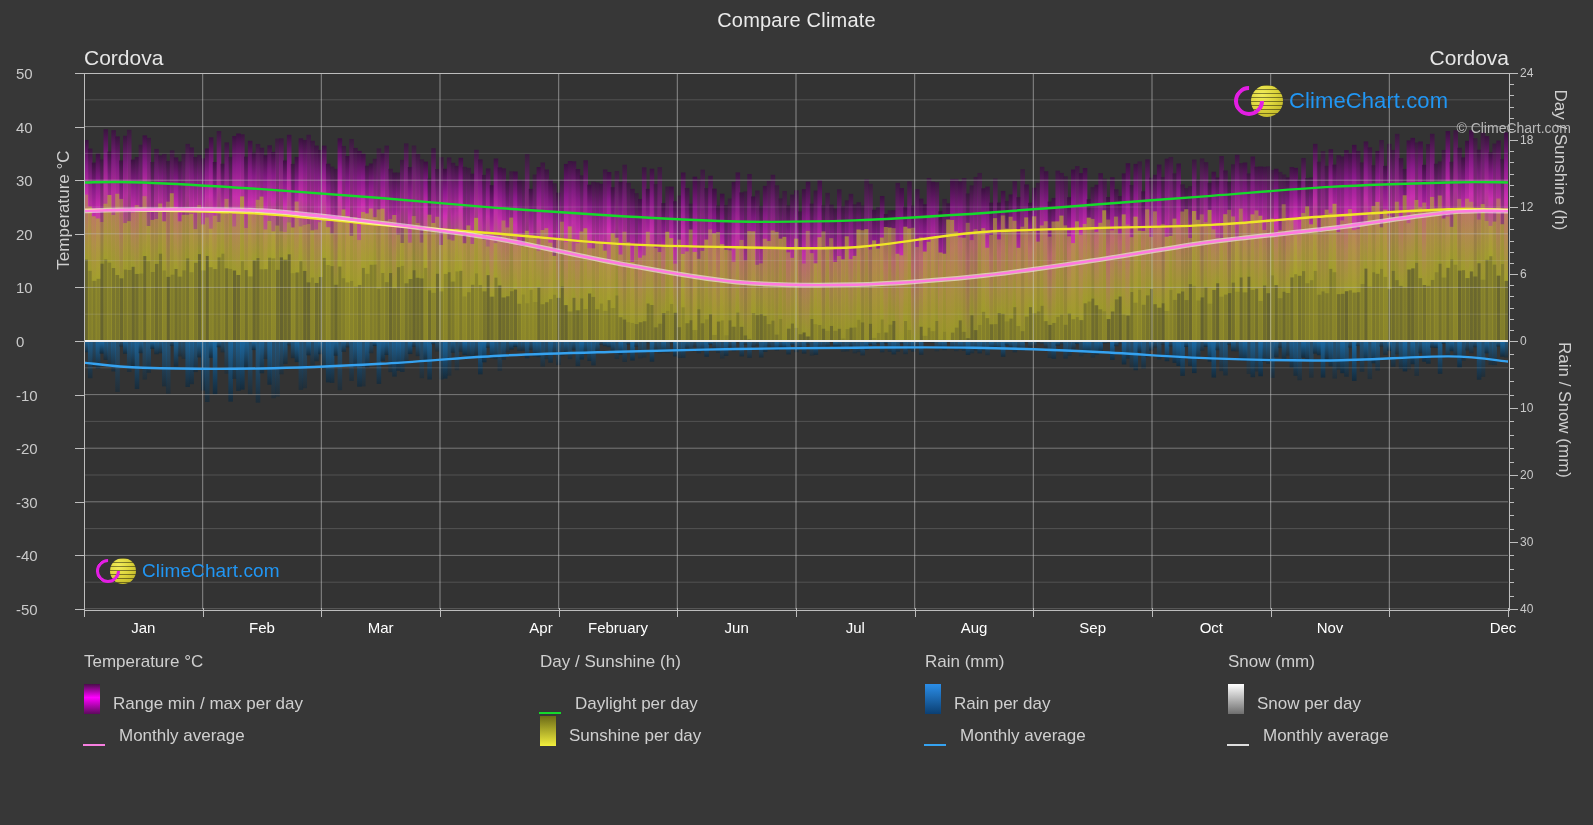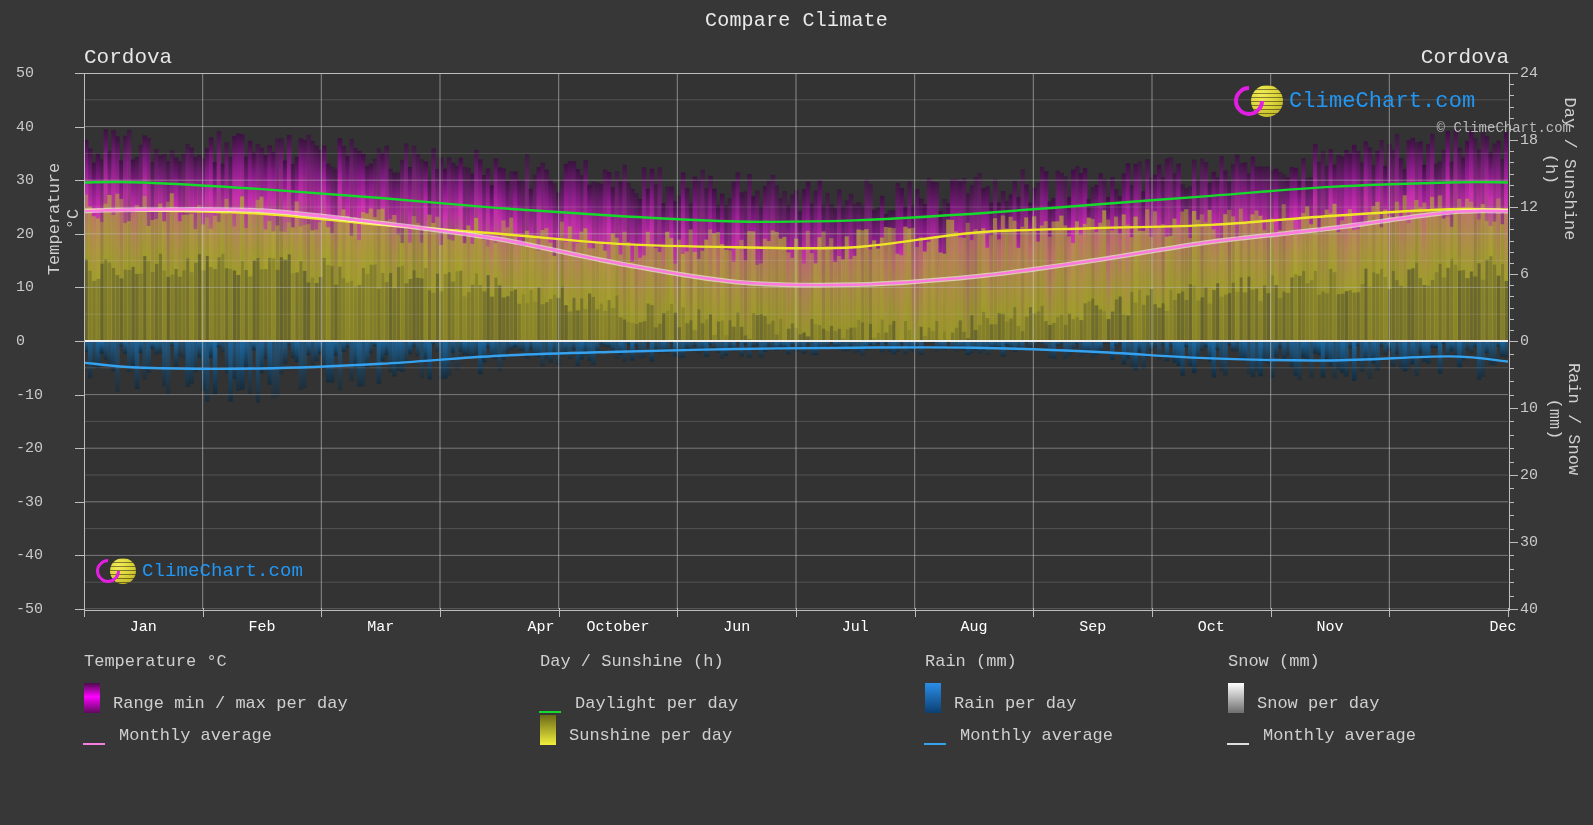--- a/index.html
+++ b/index.html
@@ -4,40 +4,40 @@
 <style>
   html,body{margin:0;padding:0;}
   body{
     width:1593px;height:825px;
     background:#373737;
     font-family:"Liberation Sans", sans-serif;
     color:#c8c8c8;
     overflow:hidden;
     position:relative;
   }
-  #chart-root{position:absolute;left:0;top:0;width:1593px;height:825px;font-family:Liberation Mono, monospace;}
+  #chart-root{position:absolute;left:0;top:0;width:1593px;height:825px;}
   .title{
     position:absolute;left:0;top:9px;width:1593px;text-align:center;
     font-size:20px;color:#eaeaea;letter-spacing:.2px;
   }
   .loc-left{position:absolute;left:84px;top:46px;font-size:21px;color:#e6e6e6;}
   .loc-right{position:absolute;right:84px;top:46px;font-size:21px;color:#e6e6e6;}
 
   
   .plot{
     position:absolute;left:84px;top:73px;width:1424px;height:536px;
     background:#333333;
     overflow:hidden;
   }
   .plot-frame{
     position:absolute;left:84px;top:73px;width:1424px;height:536px;
     border:1px solid #bdbdbd;box-sizing:content-box;pointer-events:none;
   }
   .ytick-l{position:absolute;transform:translateY(-50%);font-size:15px;color:#c9c9c9;text-align:left;width:54px;left:16px;}
-  .ytick-r{position:absolute;transform:translateY(-50%);font-size:15px;color:#c9c9c9;left:1520px;}
+  .ytick-r{position:absolute;transform:translateY(-50%);font-size:12px;color:#c9c9c9;left:1520px;}
   .tickmark-l{position:absolute;left:75px;width:9px;height:1px;background:#bdbdbd;}
   .tickmark-r{position:absolute;left:1509px;width:9px;height:1px;background:#bdbdbd;}
   .tickmark-r.small{width:5px;}
   .xtick{position:absolute;top:608px;width:1px;height:9px;background:#bdbdbd;}
   .xlabel{position:absolute;top:619px;transform:translateX(-50%);font-size:15px;color:#ffffff;}
 
   .axis-title-left{
     position:absolute;left:-6px;top:200px;width:140px;
     transform:rotate(-90deg);transform-origin:center center;
     font-size:17px;color:#cfcfcf;text-align:center;
@@ -1352,21 +1352,21 @@
       <div class="tickmark-r small" style="top: 515.2px;"></div>
       <div class="tickmark-r small" style="top: 528.6px;"></div>
       <div class="tickmark-r small" style="top: 555.4px;"></div>
       <div class="tickmark-r small" style="top: 568.8px;"></div>
       <div class="tickmark-r small" style="top: 582.2px;"></div>
       <div class="tickmark-r small" style="top: 595.6px;"></div>
       <div class="xlabel" style="left: 143.333px;">Jan</div>
       <div class="xlabel" style="left: 262px;">Feb</div>
       <div class="xlabel" style="left: 380.667px;">Mar</div>
       <div class="xlabel" style="left: 514px; margin-left: 27px;">Apr</div>
-      <div class="xlabel" style="left: 618px;">October</div>
+      <div class="xlabel" style="left: 618px;">February</div>
       <div class="xlabel" style="left: 736.667px;">Jun</div>
       <div class="xlabel" style="left: 855.333px;">Jul</div>
       <div class="xlabel" style="left: 974px;">Aug</div>
       <div class="xlabel" style="left: 1092.67px;">Sep</div>
       <div class="xlabel" style="left: 1211.33px;">Oct</div>
       <div class="xlabel" style="left: 1330px;">Nov</div>
       <div class="xlabel" style="left: 1503px;">Dec</div>
       <div class="xtick" style="left: 84px;"></div>
       <div class="xtick" style="left: 202.667px;"></div>
       <div class="xtick" style="left: 321.333px;"></div>

